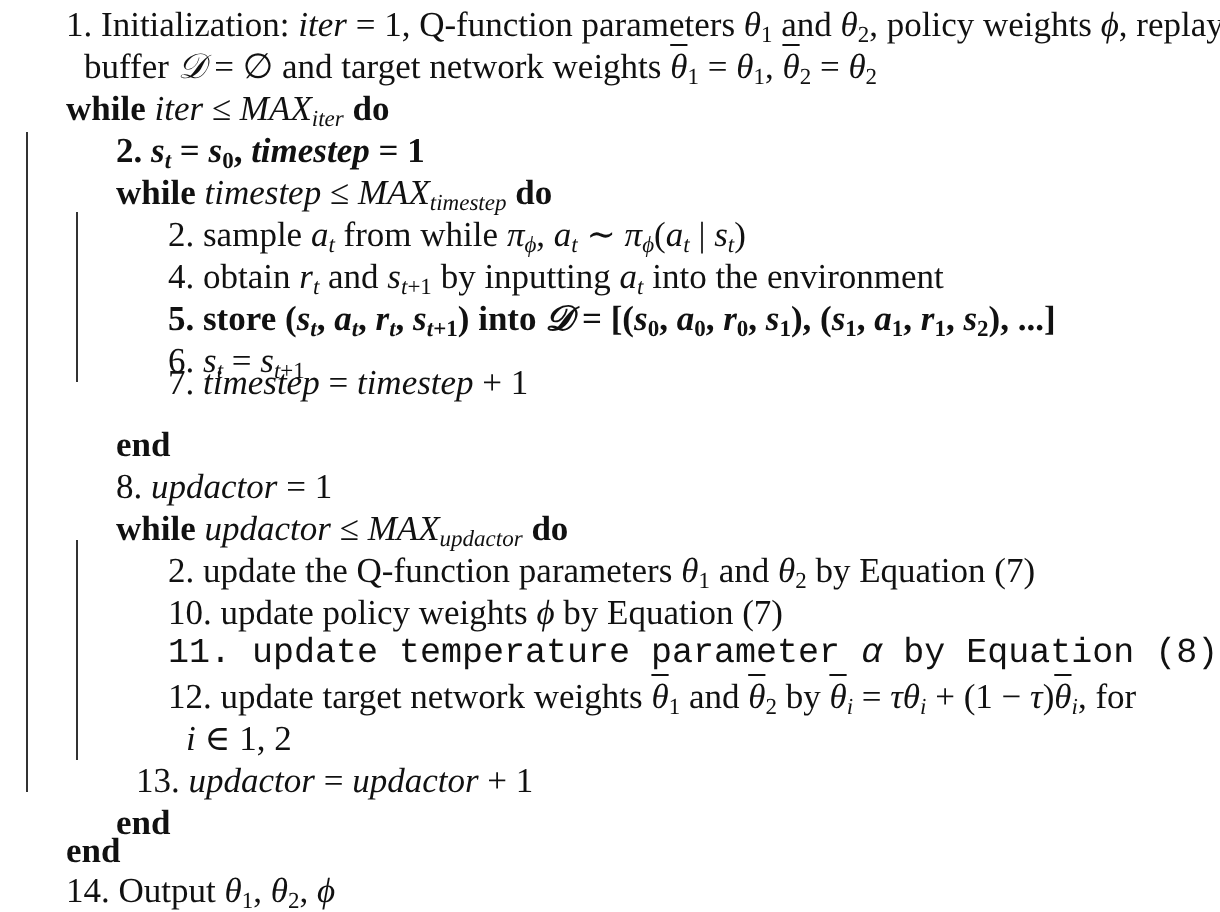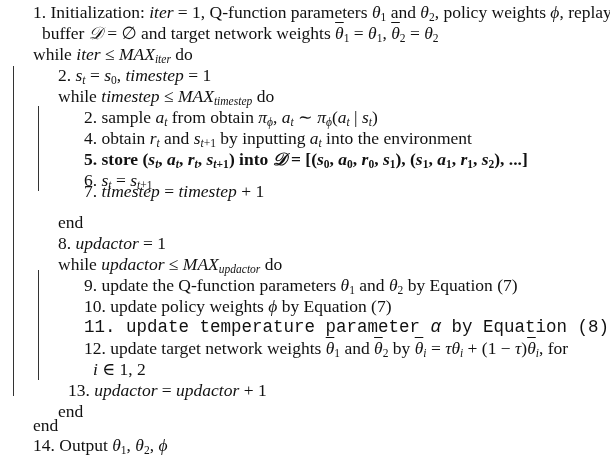--- a/index.html
+++ b/index.html
@@ -1,19 +1,19 @@
 <!DOCTYPE html>
 <html><head>
 <meta charset="utf-8">
 <style>
   html, body { margin: 0; padding: 0; background: #ffffff; }
   body { width: 610px; height: 456px; overflow: hidden; position: relative;
          font-family: "Liberation Serif", "DejaVu Serif", serif; color: #111; font-size: 17.5px; }
   .line { position: absolute; white-space: nowrap; line-height: 20px; height: 20px; margin-left: 29px; }
-  .kw { font-weight: normal; }
+  .kw { font-weight: bold; }
   i, .m { font-style: italic; }
   sub { font-size: 11.5px; vertical-align: -3px; line-height: 0; }
   .bar { position: absolute; width: 1px; background: #333; }
   .ovl { text-decoration: overline; }
 </style>
 </head>
 <body>
 
 <div class="bar" style="left:13px; top:66px; height:330px;"></div>
 <div class="bar" style="left:38px; top:106px; height:85px;"></div>
@@ -24,30 +24,30 @@
 </div>
 
 <div class="line" style="left:13px; top:23px;">
   <span>buffer </span><i>𝒟</i> = ∅<span> and target network weights </span><i class="ovl">θ</i><sub>1</sub> = <i>θ</i><sub>1</sub>, <i class="ovl">θ</i><sub>2</sub> = <i>θ</i><sub>2</sub>
 </div>
 
 <div class="line" style="left:4px; top:44px;">
   <span class="kw">while</span> <i>iter</i> ≤ <i>MAX</i><sub><i>iter</i></sub> <span class="kw">do</span>
 </div>
 
-<div class="line" style="left:29px; top:65px;">
+<div class="line" style="left:29px; top:65px;font-weight:bold;">
   <span>2. </span><i>s</i><sub><i>t</i></sub> = <i>s</i><sub>0</sub>, <i>timestep</i> = 1
 </div>
 
 <div class="line" style="left:29px; top:86px;">
   <span class="kw">while</span> <i>timestep</i> ≤ <i>MAX</i><sub><i>timestep</i></sub> <span class="kw">do</span>
 </div>
 
 <div class="line" style="left:55px; top:107px;">
-  <span>2. sample </span><i>a</i><sub><i>t</i></sub><span> from obtain </span><i>π</i><sub><i>ϕ</i></sub>, <i>a</i><sub><i>t</i></sub> ∼ <i>π</i><sub><i>ϕ</i></sub>(<i>a</i><sub><i>t</i></sub> | <i>s</i><sub><i>t</i></sub>)
+  <span>2. sample </span><i>a</i><sub><i>t</i></sub><span> from while </span><i>π</i><sub><i>ϕ</i></sub>, <i>a</i><sub><i>t</i></sub> ∼ <i>π</i><sub><i>ϕ</i></sub>(<i>a</i><sub><i>t</i></sub> | <i>s</i><sub><i>t</i></sub>)
 </div>
 
 <div class="line" style="left:55px; top:128px;">
   <span>4. obtain </span><i>r</i><sub><i>t</i></sub><span> and </span><i>s</i><sub><i>t</i>+1</sub><span> by inputting </span><i>a</i><sub><i>t</i></sub><span> into the environment</span>
 </div>
 
 <div class="line" style="left:55px; top:149px;font-weight:bold;">
   <span>5. store </span>(<i>s</i><sub><i>t</i></sub>, <i>a</i><sub><i>t</i></sub>, <i>r</i><sub><i>t</i></sub>, <i>s</i><sub><i>t</i>+1</sub>)<span> into </span><i>𝒟</i> = [(<i>s</i><sub>0</sub>, <i>a</i><sub>0</sub>, <i>r</i><sub>0</sub>, <i>s</i><sub>1</sub>), (<i>s</i><sub>1</sub>, <i>a</i><sub>1</sub>, <i>r</i><sub>1</sub>, <i>s</i><sub>2</sub>), ...]
 </div>
 
@@ -63,21 +63,21 @@
 
 <div class="line" style="left:29px; top:233px;">
   <span>8. </span><i>updactor</i> = 1
 </div>
 
 <div class="line" style="left:29px; top:254px;">
   <span class="kw">while</span> <i>updactor</i> ≤ <i>MAX</i><sub><i>updactor</i></sub> <span class="kw">do</span>
 </div>
 
 <div class="line" style="left:55px; top:275px;">
-  <span>9. update the Q-function parameters </span><i>θ</i><sub>1</sub><span> and </span><i>θ</i><sub>2</sub><span> by Equation (7)</span>
+  <span>2. update the Q-function parameters </span><i>θ</i><sub>1</sub><span> and </span><i>θ</i><sub>2</sub><span> by Equation (7)</span>
 </div>
 
 <div class="line" style="left:55px; top:296px;">
   <span>10. update policy weights </span><i>ϕ</i><span> by Equation (7)</span>
 </div>
 
 <div class="line" style="left:55px; top:317px;font-family:Liberation Mono, monospace;">
   <span>11. update temperature parameter </span><i>α</i><span> by Equation (8)</span>
 </div>
 

